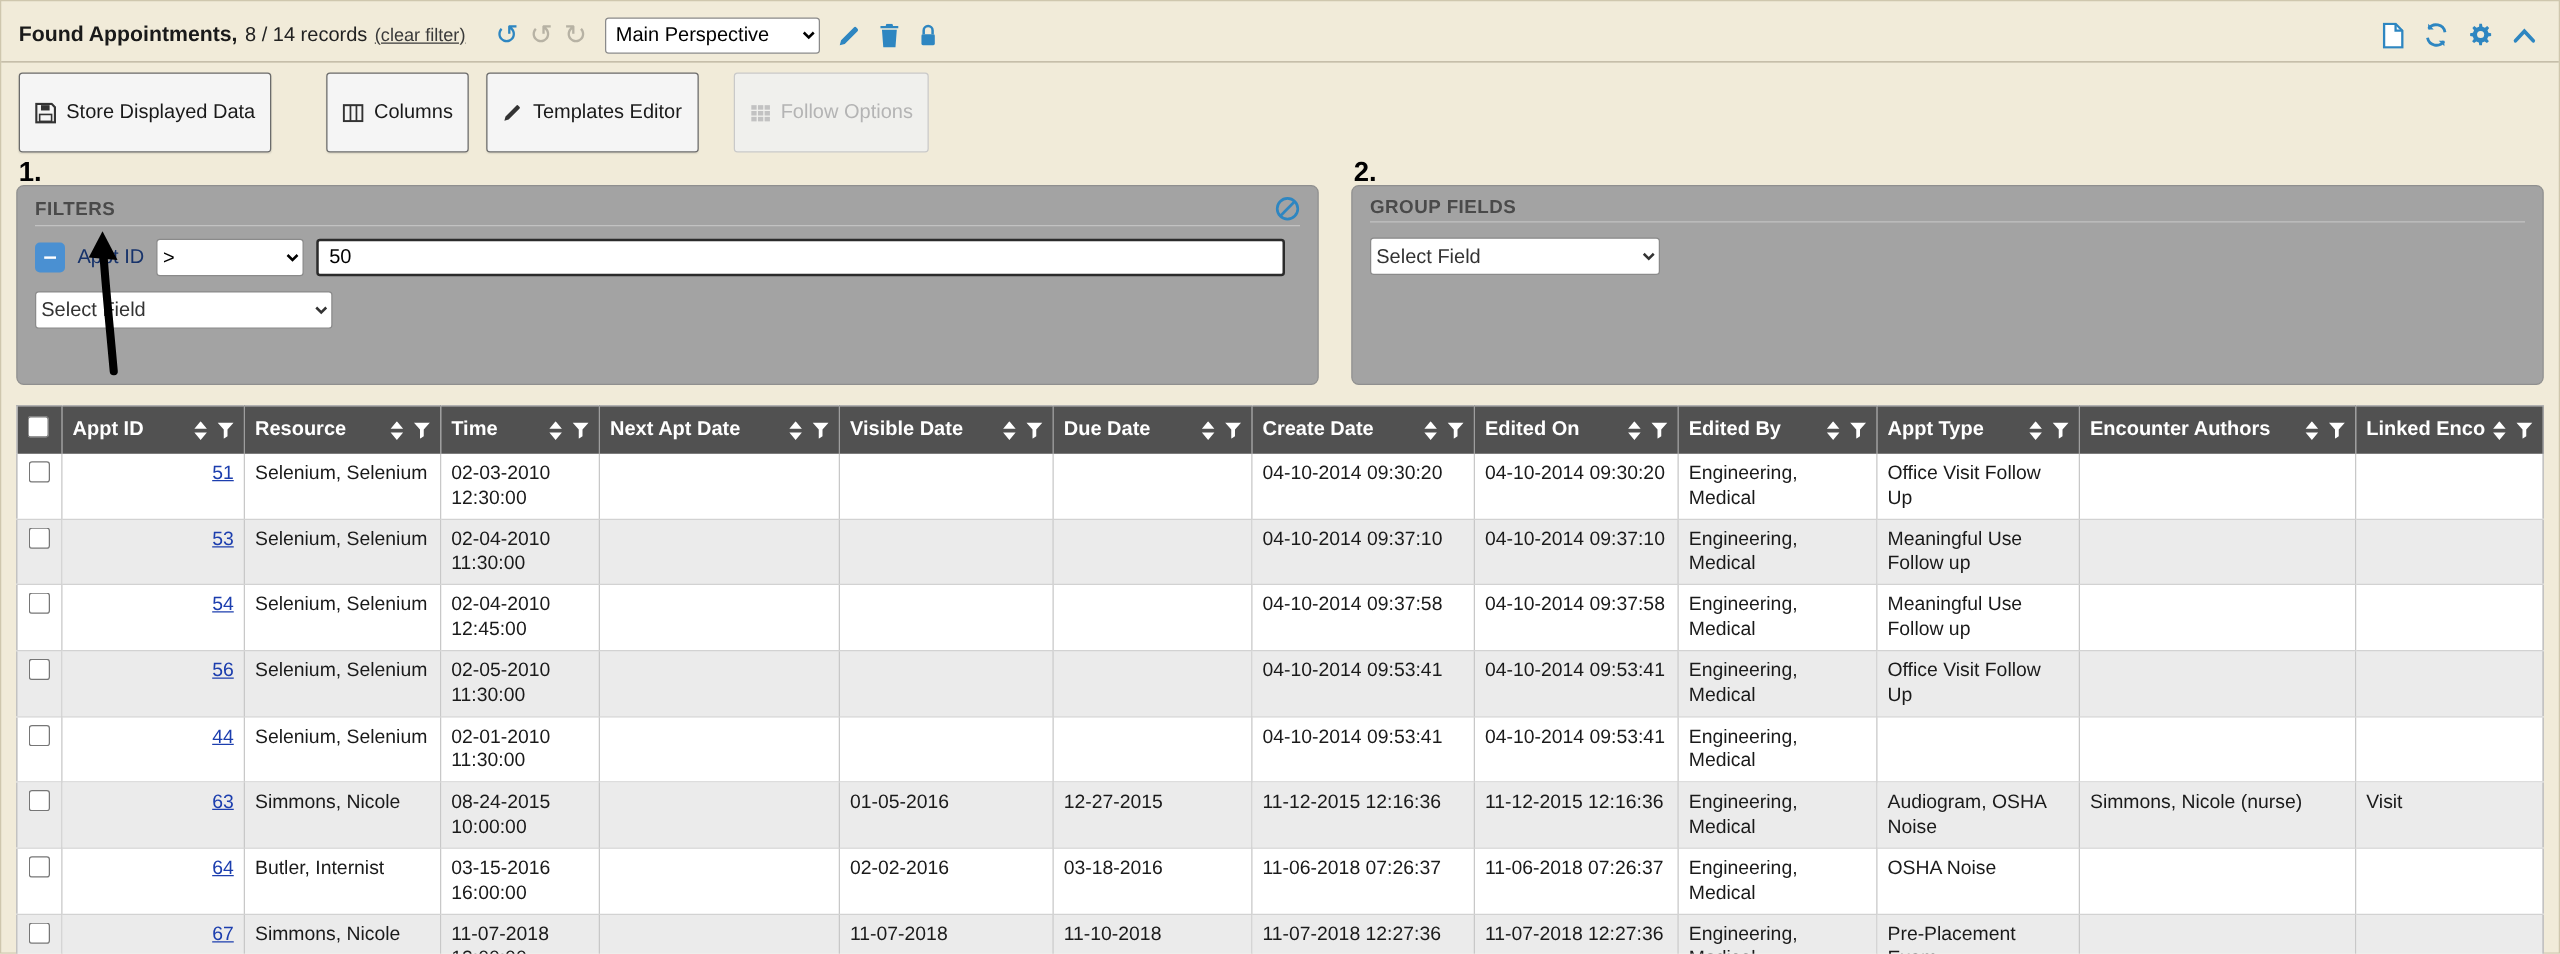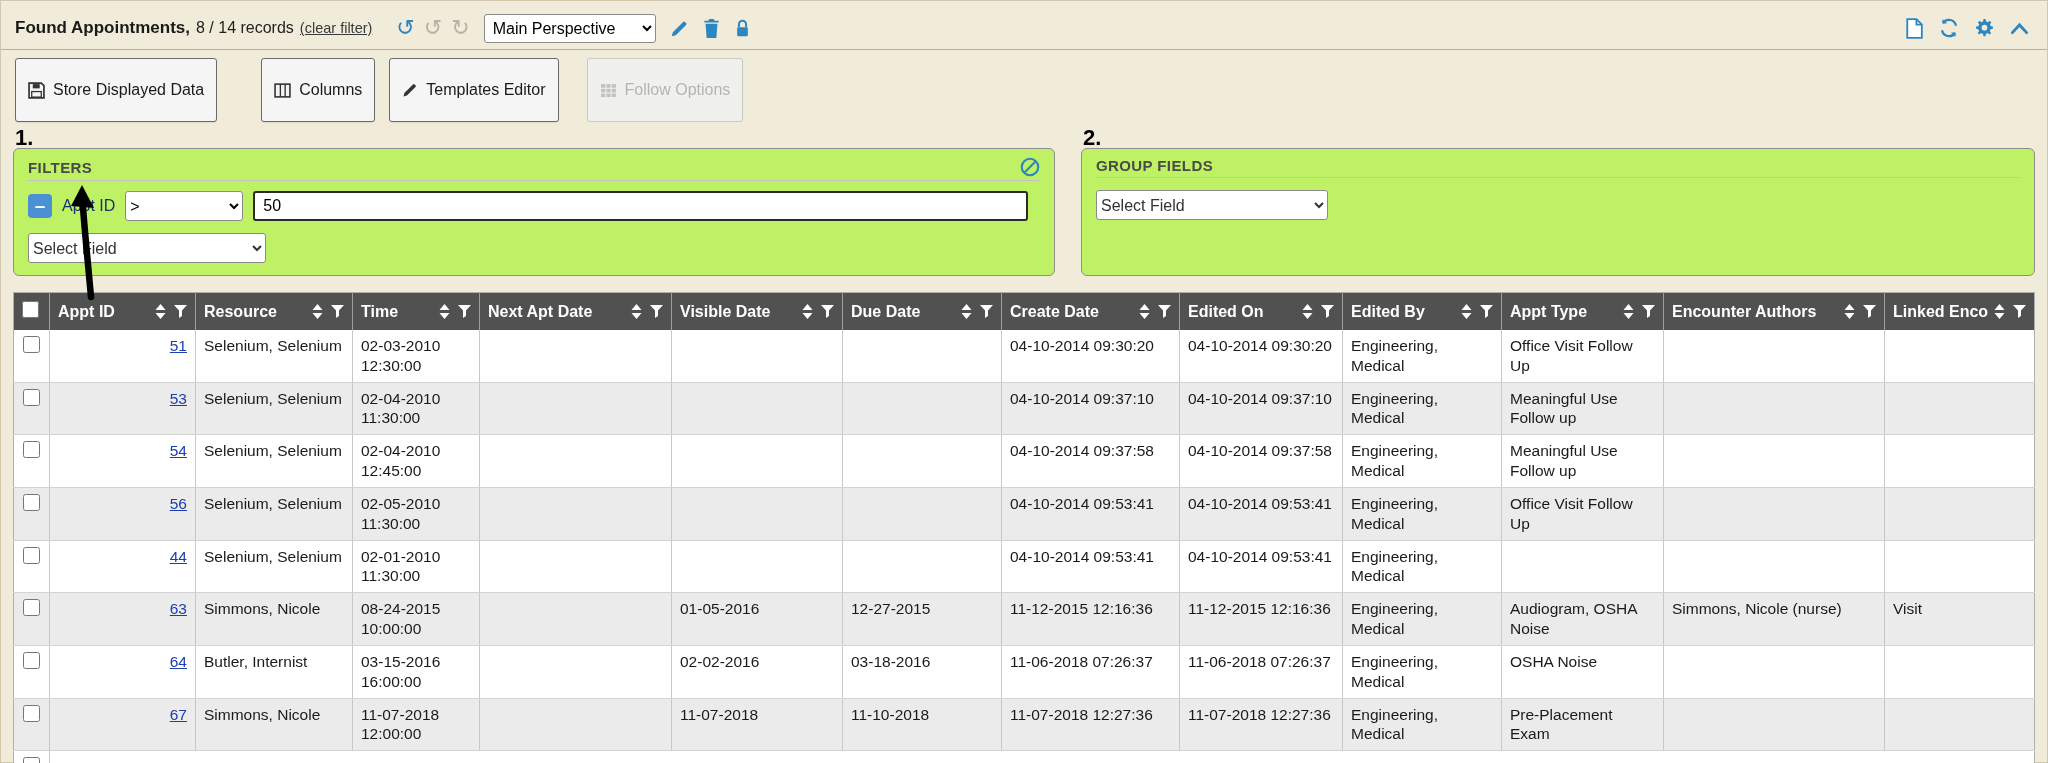--- a/index.html
+++ b/index.html
@@ -47,21 +47,21 @@
   .btn-columns { margin-left: 44px; }
   .btn-templates { margin-left: 14px; }
   .btn-display { margin-left: 28px; border-color: #c9c9c9; color: #b4b4b4; background: #f0f0ed; box-shadow: none; cursor: default; }
 
   
   .panels-row { display: flex; gap: 26px; position: relative; margin-top: 2px; }
   .panel-col { position: relative; padding-top: 18px; }
   .filters-col { width: 1042px; }
   .group-col { flex: 1; }
   .annotation { position: absolute; top: -5px; left: 2px; font-weight: bold; font-size: 22px; color: #000; }
-  .panel { background: #bef264; border: 1px solid #8f8f8f; border-radius: 6px; padding: 8px 14px 10px; height: 128px; }
+  .panel { background: #a3a3a3; border: 1px solid #8f8f8f; border-radius: 6px; padding: 8px 14px 10px; height: 160px; }
   .panel-head { display: flex; align-items: center; justify-content: space-between; border-bottom: 1px solid #c2c2c2; padding-bottom: 3px; }
   .panel-title { font-size: 15px; font-weight: bold; color: #4a4a4a; letter-spacing: 0.4px; }
   .filter-row { display: flex; align-items: center; gap: 10px; margin-top: 10px; }
   .minus-btn { width: 24px; height: 24px; min-width: 24px; background: #4a90d2; border-radius: 4px; color: #fff; display: inline-flex; align-items: center; justify-content: center; font-size: 19px; font-weight: bold; cursor: pointer; }
   .field-label { color: #17336b; font-size: 16px; white-space: nowrap; }
   .op-select { width: 118px; height: 30px; font-size: 16px; }
   .filter-input { flex: 1; height: 30px; border: 2px solid #2b2b2b; border-radius: 3px; font-size: 16px; padding: 0 8px; font-family: "Liberation Sans", sans-serif; margin-right: 12px; }
   .select-field { width: 238px; height: 30px; margin-top: 12px; font-size: 16px; color: #333; }
   .group-select { width: 232px; height: 30px; margin-top: 12px; font-size: 16px; color: #333; }
 

